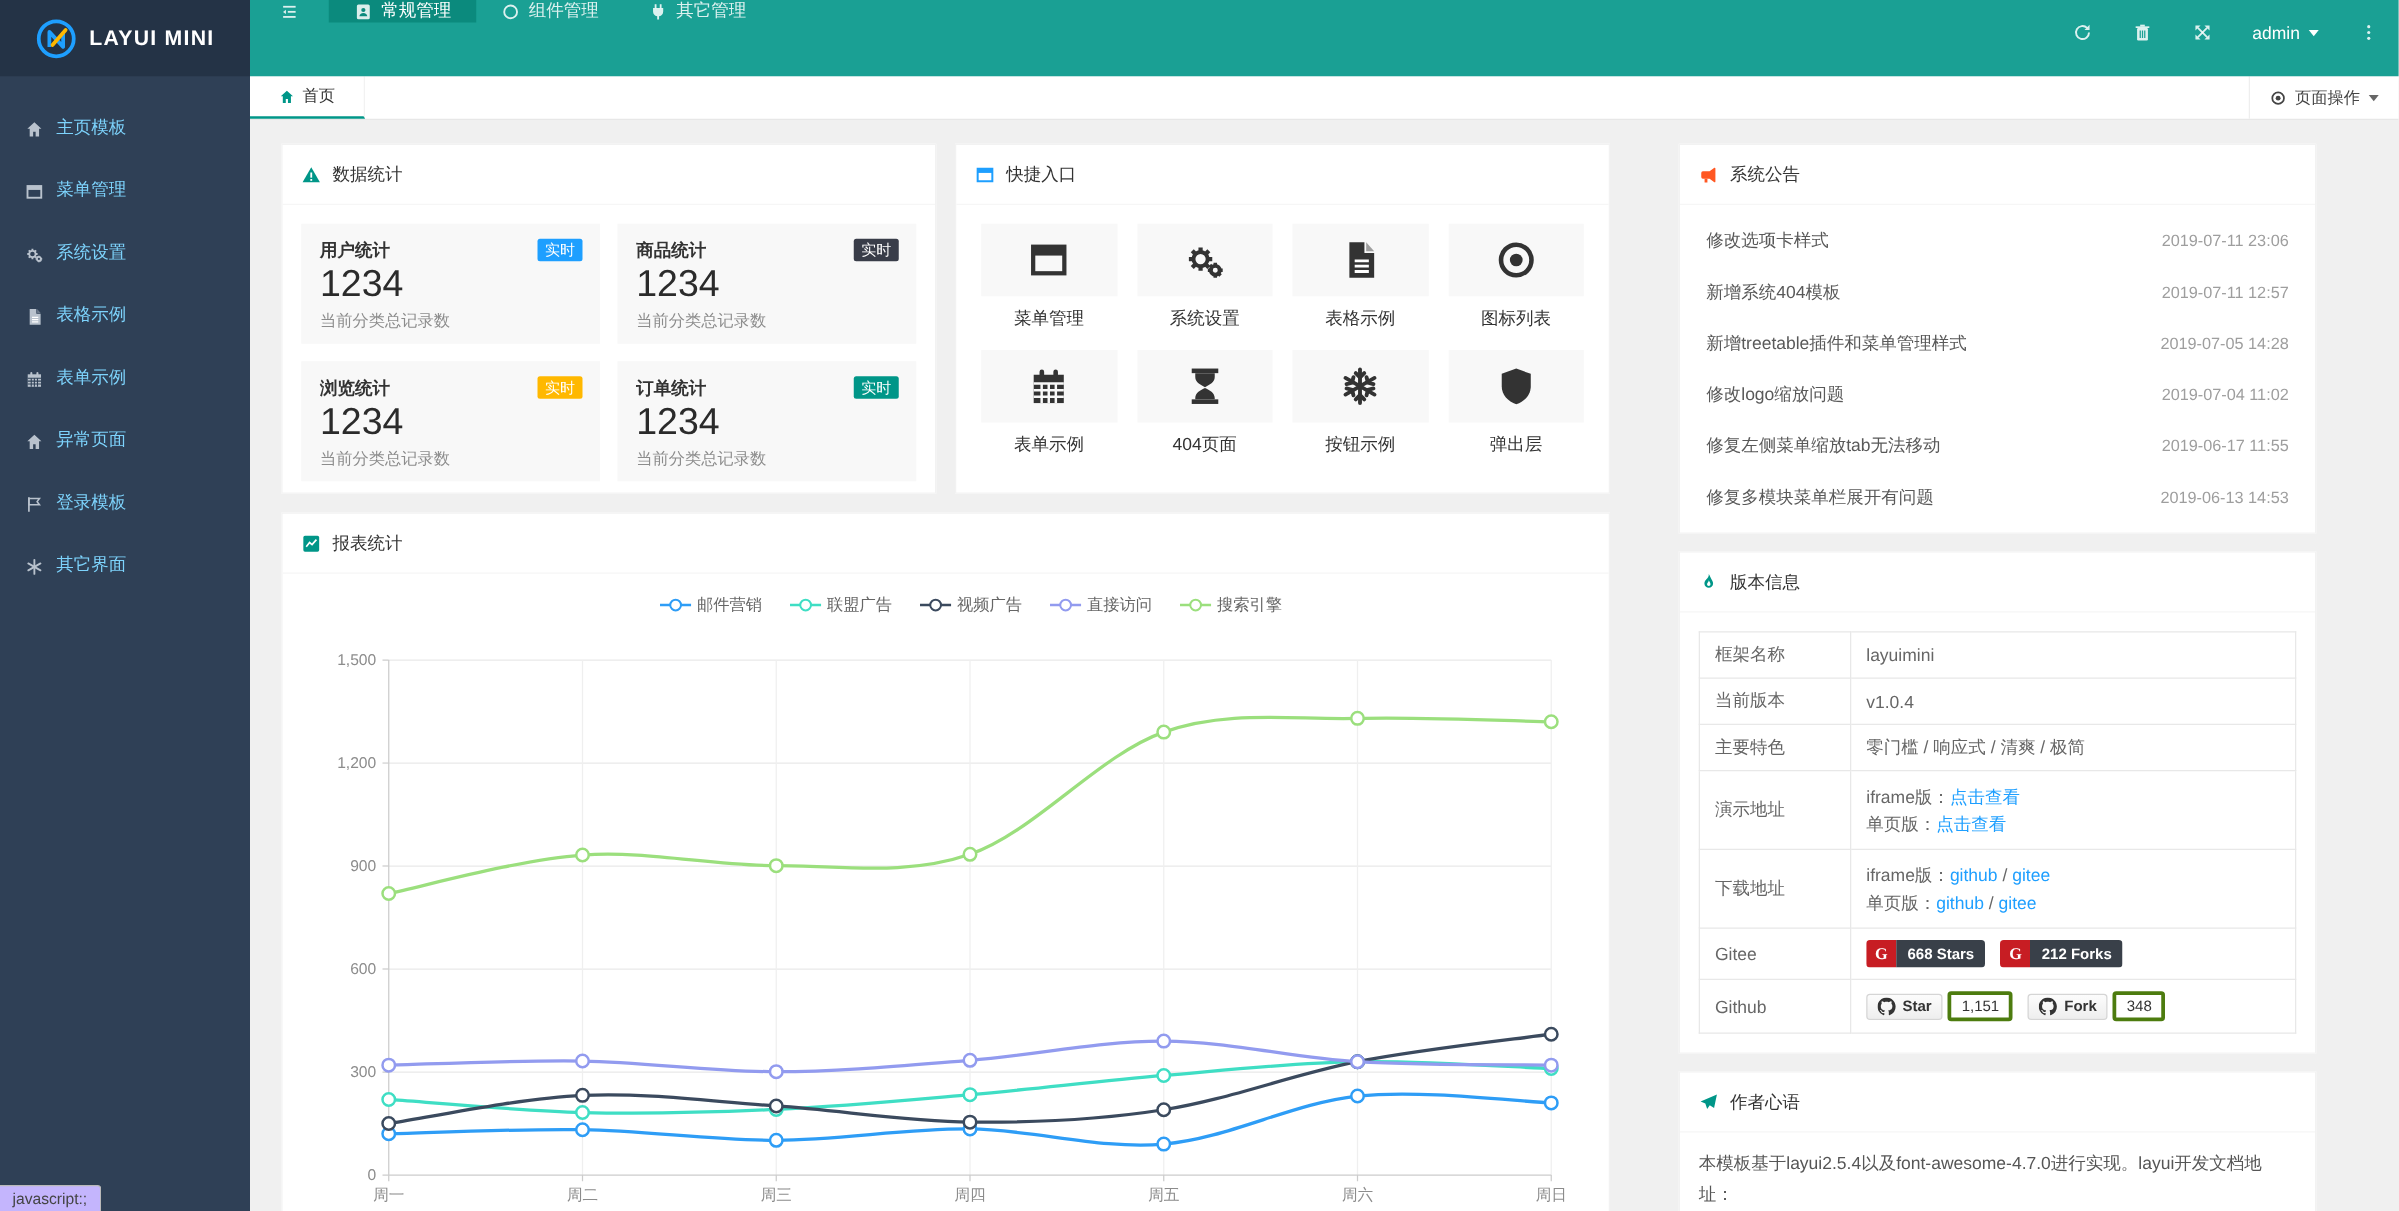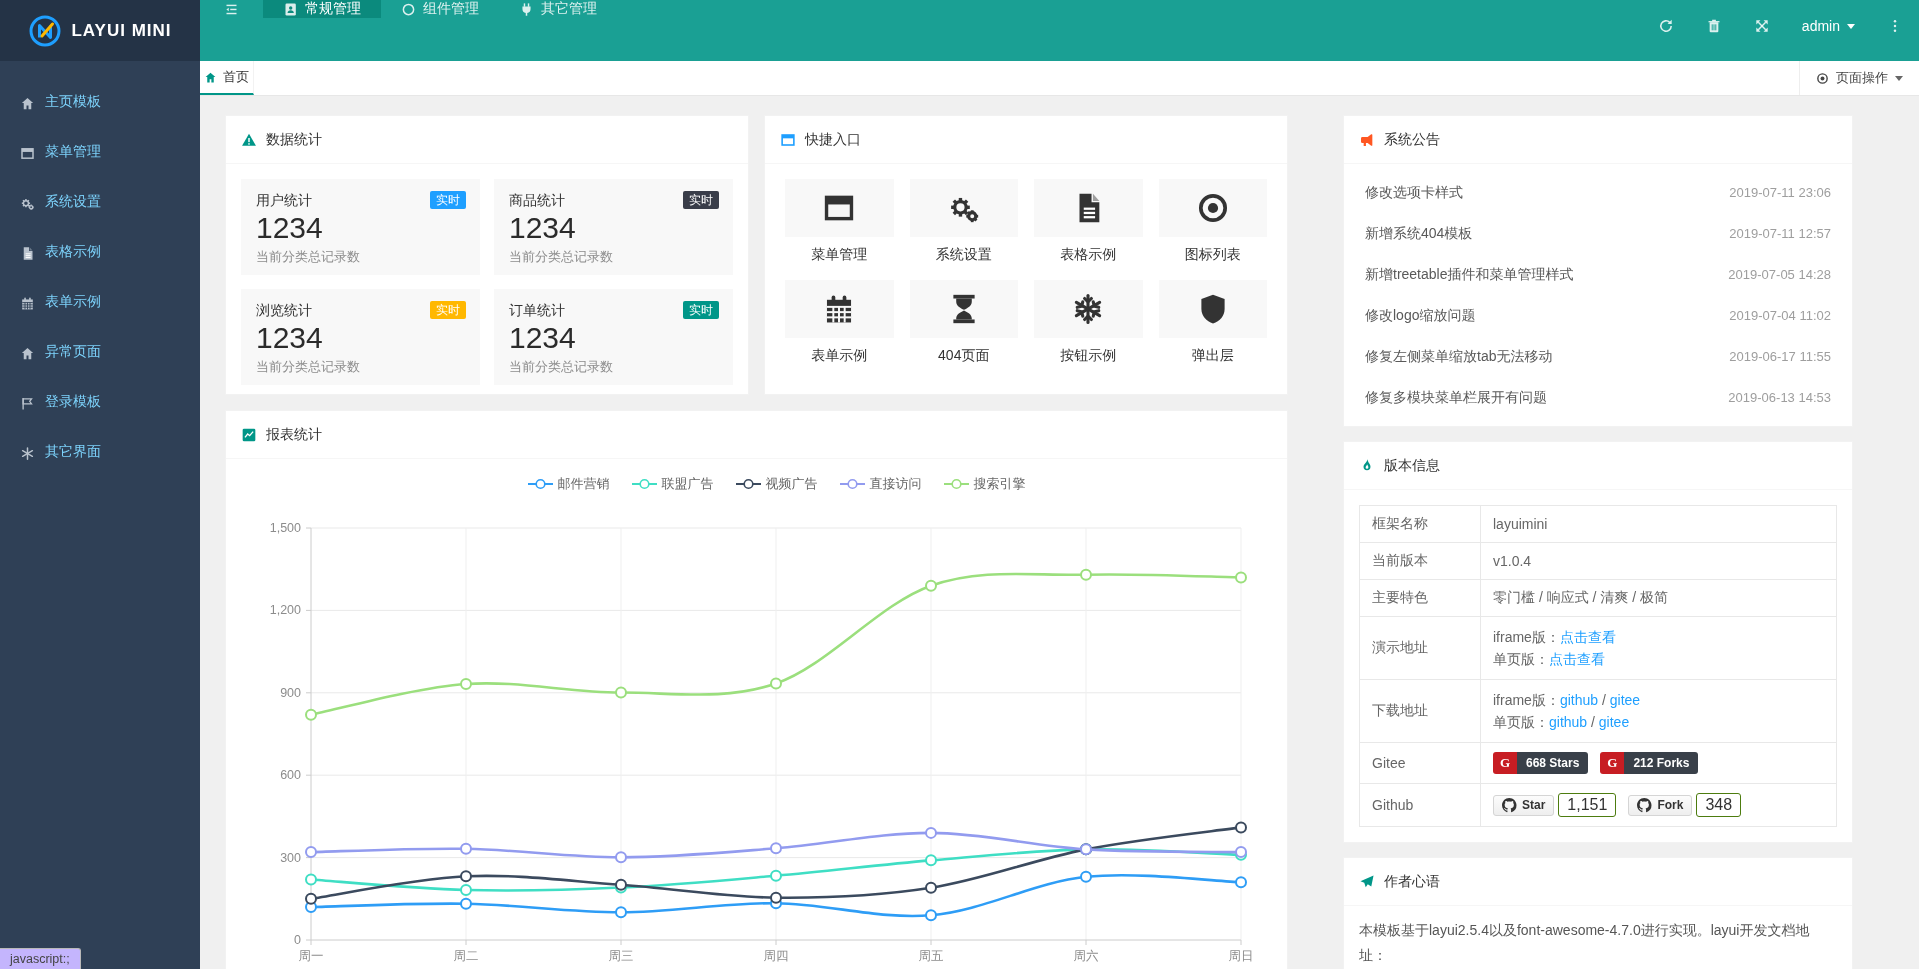--- a/index.html
+++ b/index.html
@@ -28,42 +28,42 @@
   .nav-item .icon{color:rgba(255,255,255,.85);}
   .nav-item.active{background:#0b8a7d;color:#ffffff;}
   .nav-item.toggle{padding:0 24px;}
   .header-right{margin-left:auto;display:flex;align-items:stretch;}
   .hbtn{display:flex;align-items:center;padding:0 16px;color:rgba(255,255,255,.85);cursor:pointer;}
   .admin{display:flex;align-items:center;gap:7px;padding:0 16px;color:#ffffff;font-size:14px;cursor:pointer;}
   .caret{width:0;height:0;border-left:4.5px solid transparent;border-right:4.5px solid transparent;border-top:5px solid currentColor;display:inline-block;}
 
   
   .tabbar{position:absolute;left:200px;top:61px;right:0;height:34px;background:#ffffff;border-bottom:1px solid #e7e7e7;display:flex;align-items:stretch;z-index:3;}
-  .tab{display:flex;align-items:center;gap:6px;padding:0 4px;font-size:13px;color:#333;border-bottom:2px solid #009688;border-right:1px solid #f2f2f2;cursor:pointer;}
+  .tab{display:flex;align-items:center;gap:6px;padding:0 23px;font-size:13px;color:#333;border-bottom:2px solid #009688;border-right:1px solid #f2f2f2;cursor:pointer;}
   .tab .icon{color:#009688;}
   .page-ops{margin-left:auto;display:flex;align-items:center;gap:7px;padding:0 16px;border-left:1px solid #eeeeee;font-size:13px;color:#444;cursor:pointer;}
   .page-ops .caret{color:#666;}
 
   
   .main{position:absolute;left:200px;top:95px;width:1719px;padding:20px 0 0 25px;box-sizing:border-box;display:flex;}
   .left-col{width:1063px;flex:none;}
   .right-col{width:510px;flex:none;margin-left:55px;display:flex;flex-direction:column;gap:14px;}
   .row1{display:flex;gap:15px;margin-bottom:15px;}
   .row1 .panel{width:524px;flex:none;height:280px;box-sizing:border-box;}
 
   .panel{background:#ffffff;border:1px solid #f2f2f2;}
   .panel-header{height:47px;display:flex;align-items:center;gap:9px;padding:0 15px;border-bottom:1px solid #f6f6f6;font-size:14px;color:#333;}
   .panel-header .icon{width:16px;}
   .ic-teal{color:#009688;} .ic-blue{color:#1E9FFF;} .ic-red{color:#FF5722;}
   .panel-body{padding:15px;}
 
   
   .stats-grid{display:grid;grid-template-columns:1fr 1fr;gap:14px;}
   .stat-card{background:#f8f8f8;height:96px;box-sizing:border-box;padding:13px 15px;position:relative;}
-  .stat-title{font-size:14px;color:#333;}
+  .stat-title{font-size:14px;color:#333;font-weight:bold;}
   .stat-badge{position:absolute;top:12px;right:14px;color:#fff;font-size:12px;line-height:18px;padding:0 6px;border-radius:2px;}
   .stat-value{font-size:30px;color:#2b2b2b;margin-top:1px;}
   .stat-desc{font-size:13px;color:#8c8c8c;margin-top:3px;}
 
   
   .quick-grid{display:grid;grid-template-columns:repeat(4,1fr);gap:16px;padding:15px 20px;}
   .quick-cell{text-align:center;cursor:pointer;}
   .quick-box{height:58px;background:#f8f8f8;display:flex;align-items:center;justify-content:center;color:#333;}
   .quick-label{margin-top:9px;font-size:14px;color:#333;}
   .quick-box .knockout{stroke:#f8f8f8;}
@@ -86,21 +86,21 @@
   .vtable td{border:1px solid #e8e8e8;padding:9px 12px;font-size:14px;color:#666;vertical-align:middle;}
   .vtable td.lbl{width:96px;color:#666;}
   .vtable a{color:#1E9FFF;text-decoration:none;cursor:pointer;}
   .vline{line-height:22px;}
   .sep{color:#666;}
   .gitee-badge{display:inline-flex;align-items:stretch;height:22px;border-radius:3px;overflow:hidden;margin-right:12px;cursor:pointer;vertical-align:middle;}
   .g-left{background:#c71d23;color:#fff;width:24px;display:flex;align-items:center;justify-content:center;font-weight:bold;font-size:13px;font-family:"Liberation Serif",serif;}
   .g-right{background:#394049;color:#fff;display:flex;align-items:center;padding:0 9px;font-size:12px;font-weight:bold;}
   .gh-widget{display:inline-flex;align-items:center;margin-right:12px;vertical-align:middle;}
   .gh-btn{display:inline-flex;align-items:center;gap:5px;border:1px solid #d5d5d5;background:linear-gradient(#fcfcfc,#eeeeee);padding:2px 8px;border-radius:3px;font-size:12px;font-weight:bold;color:#333;cursor:pointer;}
-  .gh-count{border:1px solid #4d7c0f;background:#fff;padding:2px 8px;border-radius:3px;font-size:16px;color:#333;margin-left:4px;cursor:pointer;}
+  .gh-count{border:3px solid #4d7c0f;background:#fff;padding:2px 8px;border-radius:3px;font-size:12px;color:#333;margin-left:4px;cursor:pointer;}
 
   
   .author-body{padding:12px 15px;font-size:14px;color:#565656;line-height:25px;}
 
   
   .statusbar{position:absolute;left:0;bottom:0;background:#c4b5fd;border:1px solid #b9b9b9;border-left:none;border-bottom:none;border-radius:0 3px 0 0;padding:3px 10px;font-size:12.5px;color:#444;z-index:20;}
 
   text{font-family:"Liberation Sans","DejaVu Sans",sans-serif;}
 </style>
 </head>

